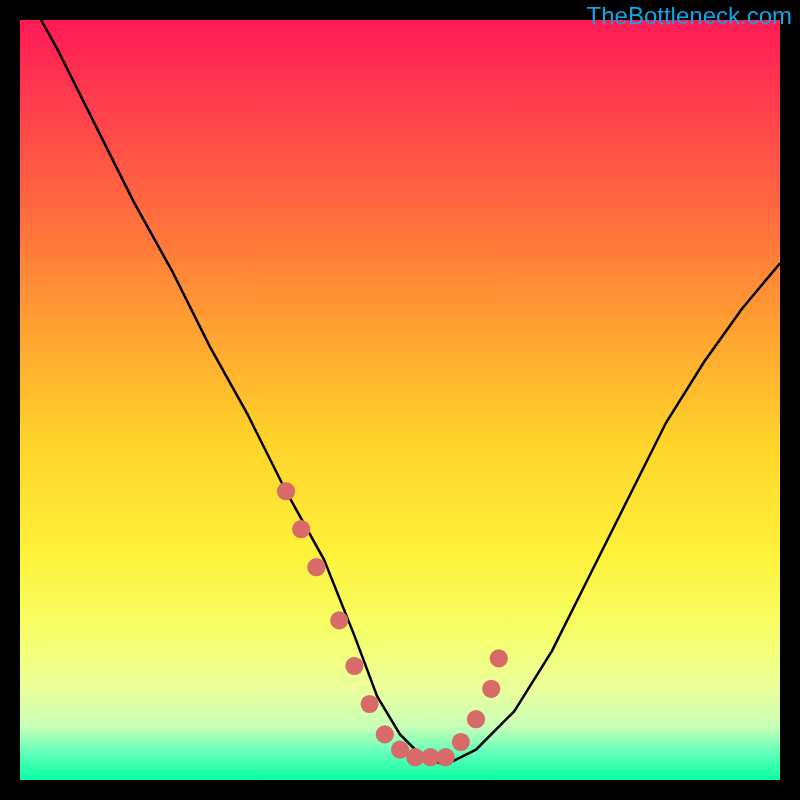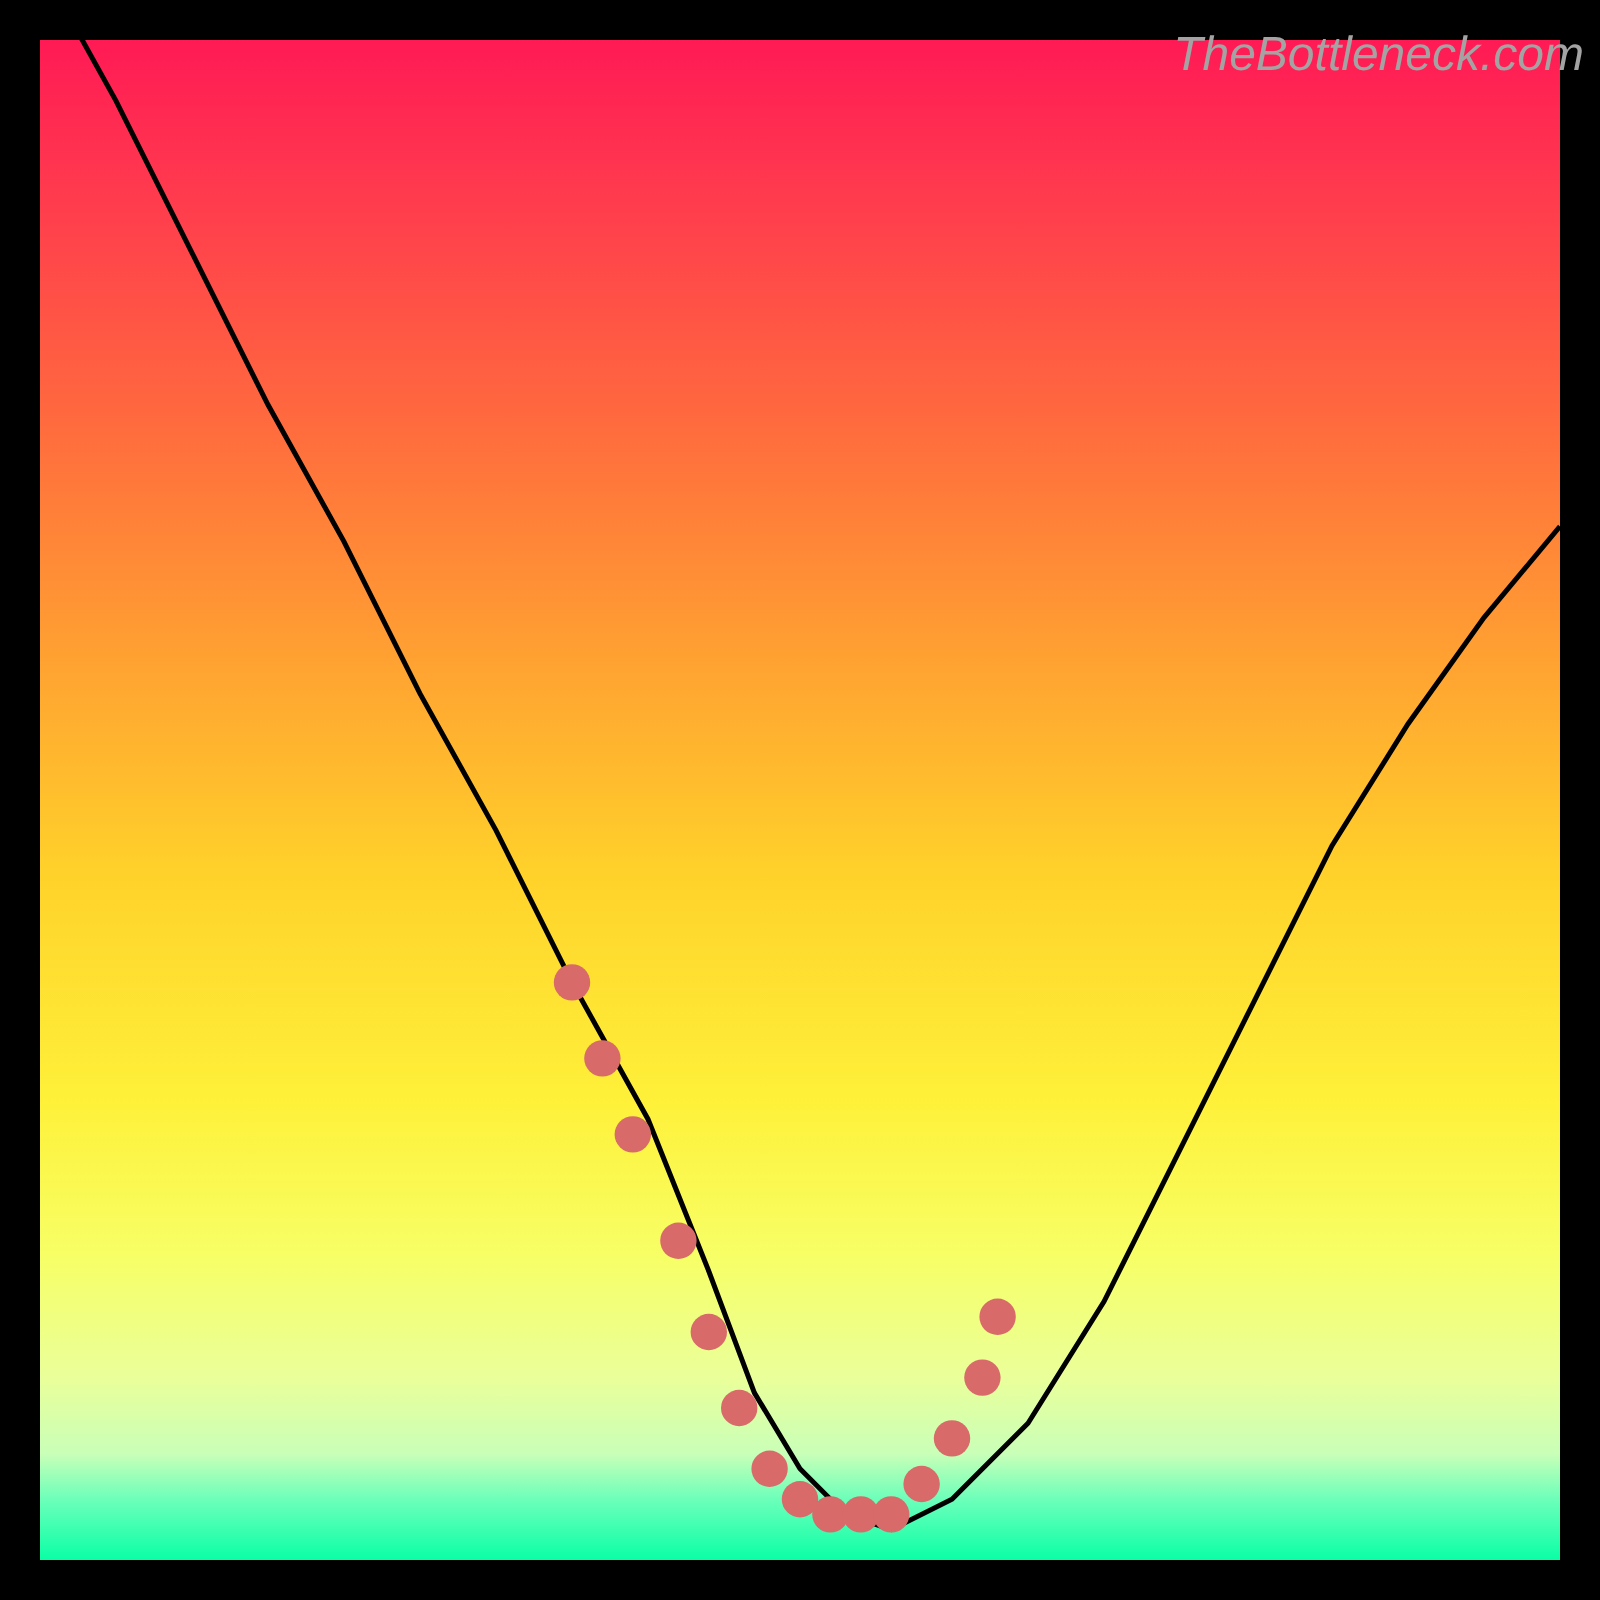--- a/index.html
+++ b/index.html
@@ -34,27 +34,26 @@
       #fef13a 70%,
       #f7ff66 80%,
       #eaff9a 88%,
       #c9ffb8 93%,
       #6cffba 96%,
       #0affa6 100%
     );
   }
   .watermark {
     position: absolute;
-    top: 14px;
+    top: 2px;
     right: 8px;
     font-family: Arial, sans-serif;
     font-size: 24px;
-    color: #a3a3a3;
+    color: #0ea5e9;
     z-index: 5;
-    font-style: italic;
   }
   svg.plot {
     position: absolute;
     left: 0;
     top: 0;
     width: 760px;
     height: 760px;
   }
 </style>
 </head>

